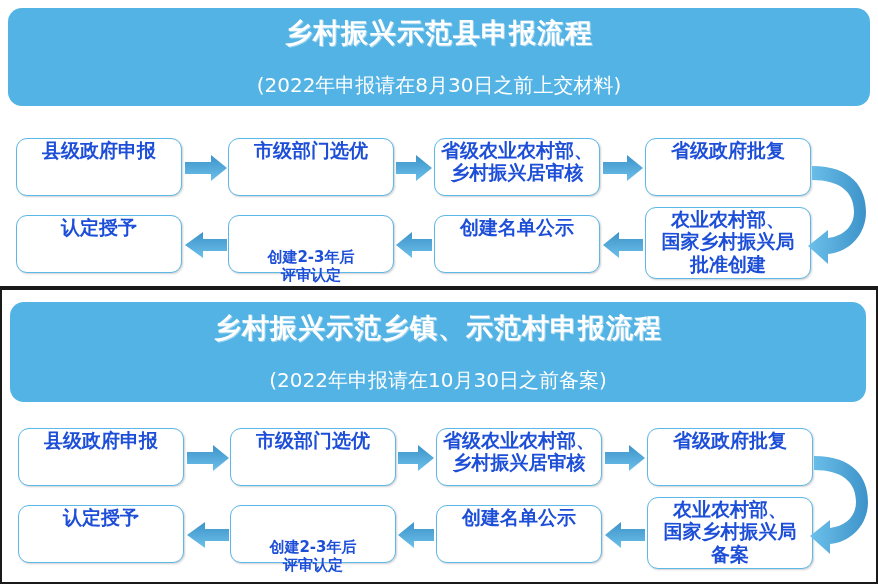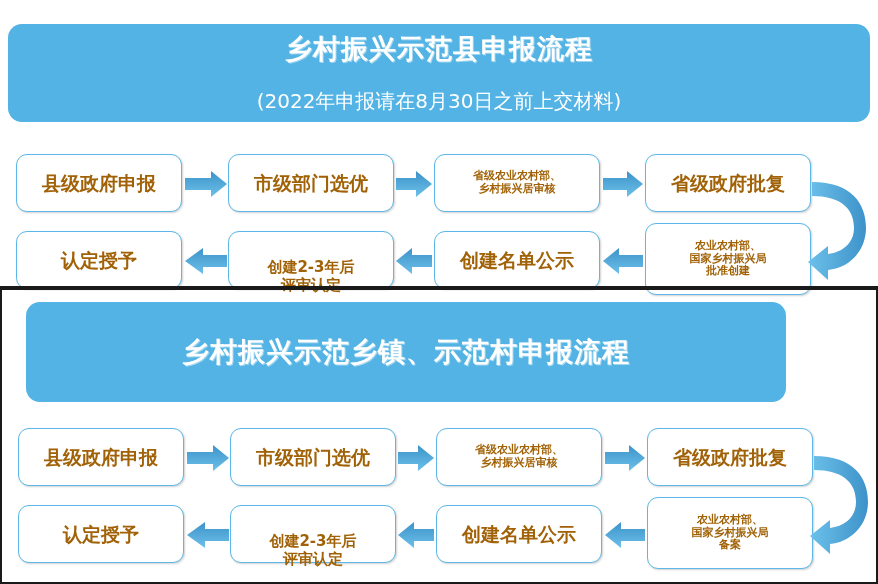--- a/index.html
+++ b/index.html
@@ -6,61 +6,61 @@
   body{
     width:878px;height:584px;
     background:#ffffff;
     font-family:"DejaVu Sans","Liberation Sans",sans-serif;
     overflow:hidden;
   }
   .page{position:relative;width:878px;height:584px;}
 
   
   .section{position:absolute;left:0;width:878px;}
-  #section-county{top:16px;height:288px;}
+  #section-county{top:0;height:288px;}
   #section-town{top:288px;height:296px;border:2px solid #1a1a1a;box-sizing:border-box;}
 
   
   .banner{
     position:absolute;
     background:#52b3e4;
     border-radius:14px;
     box-sizing:border-box;
     display:flex;flex-direction:column;
     align-items:center;justify-content:center;
     color:#ffffff;
   }
   #banner-county{left:8px;top:8px;width:862px;height:98px;}
-  #banner-town{left:24px;top:12px;width:760px;height:100px;}
+  #banner-town{left:8px;top:12px;width:856px;height:100px;}
   .banner-title{
     font-size:27px;font-weight:bold;letter-spacing:1px;
     text-shadow:1px 1px 0 rgba(255,255,255,.45);
     line-height:1.1;
   }
   .banner-sub{
     font-size:20px;font-weight:normal;margin-top:26px;line-height:1.1;
   }
 
   
   .node{
     position:absolute;
     background:#ffffff;
     border:1.6px solid #5bb8e8;
     border-radius:11px;
     box-sizing:border-box;
-    display:flex;align-items:center;justify-content:center;
+    display:flex;justify-content:center;
     text-align:center;
-    color:#a16207;
+    color:#1d4ed8;
     font-weight:bold;
     box-shadow:1px 1px 2px rgba(120,120,120,.35);
   }
   .node .txt{display:block;line-height:1.18;white-space:pre-line;}
   .t-lg .txt{font-size:19px;}
   .t-md .txt{font-size:15px;margin-top:33px;}
-  .t-sm .txt{font-size:11px;}
+  .t-sm .txt{font-size:19px;}
 
   
   .arrow{position:absolute;}
   .arrow svg{display:block;overflow:visible;}
 
   
   .curve{position:absolute;}
   .curve svg{display:block;overflow:visible;}
 
   
@@ -189,20 +189,21 @@
       </svg>
     </div>
   </div>
 
   <div class="divider"></div>
 
   <div class="section" id="section-town">
 
     <div class="banner" id="banner-town">
       <div class="banner-title">乡村振兴示范乡镇、示范村申报流程</div>
+      <div class="banner-sub">(2022年申报请在10月30日之前备案)</div>
     </div>
 
     <div class="node t-lg" style="left:16px;top:138px;width:166px;height:58px;">
       <span class="txt">县级政府申报</span>
     </div>
     <div class="node t-lg" style="left:228px;top:138px;width:166px;height:58px;">
       <span class="txt">市级部门选优</span>
     </div>
     <div class="node t-sm" style="left:434px;top:138px;width:166px;height:58px;">
       <span class="txt">省级农业农村部、

